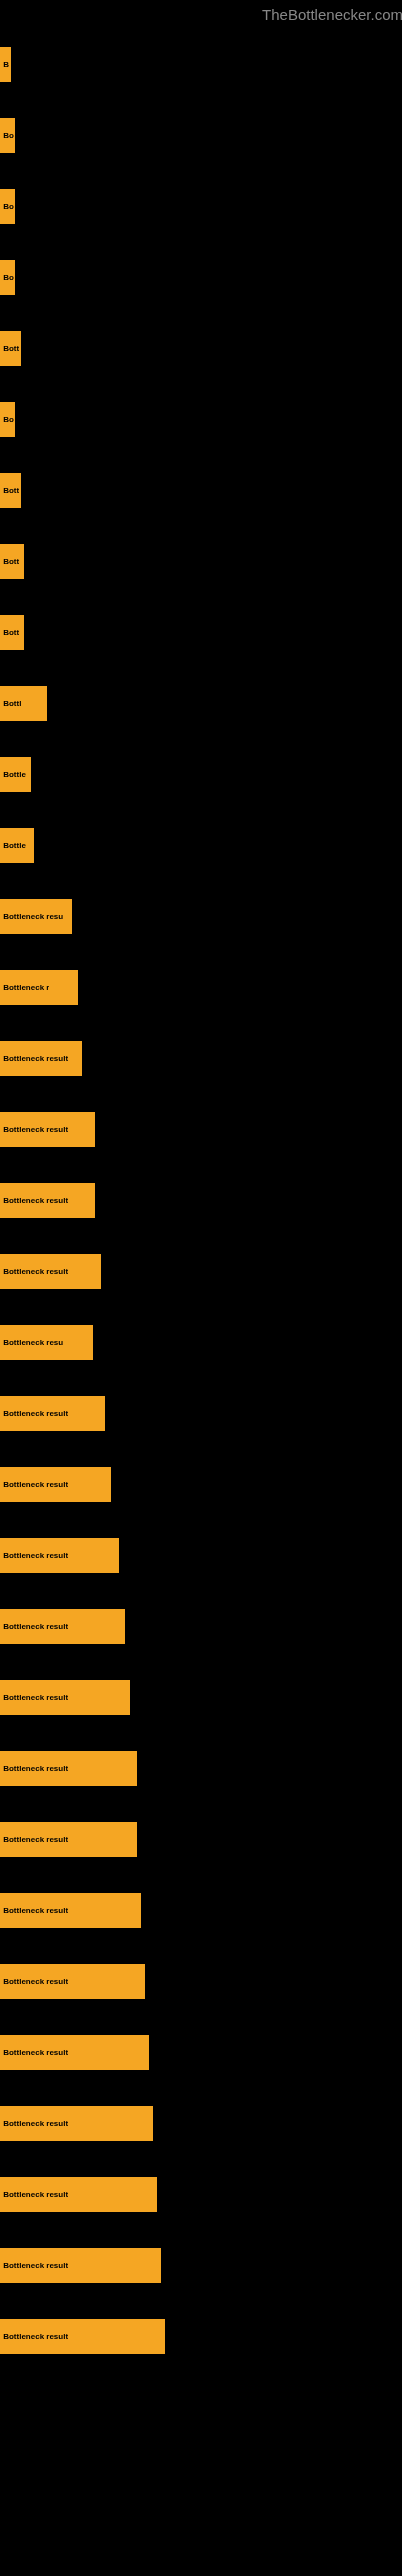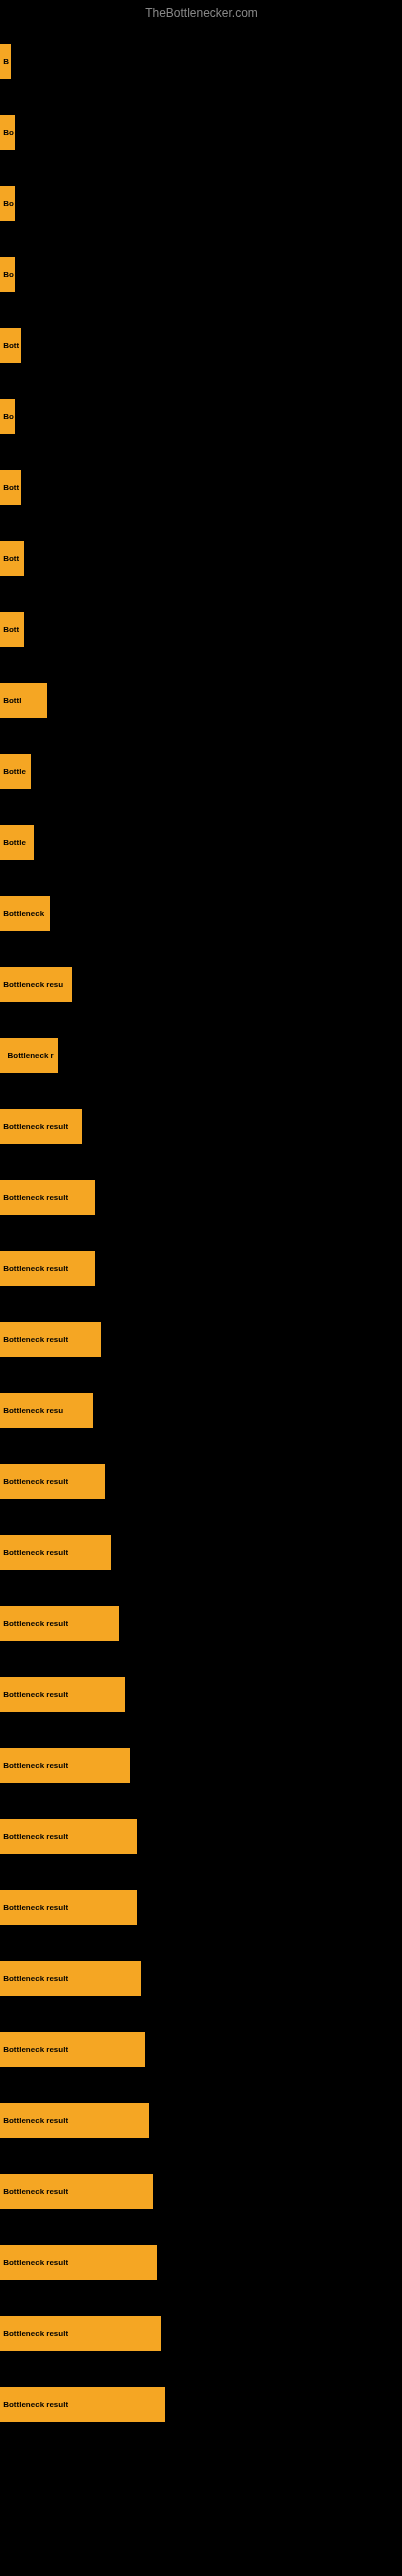--- a/index.html
+++ b/index.html
@@ -11,22 +11,22 @@
     body {
       background-color: #000000;
       width: 403px;
       min-height: 2576px;
       font-family: Arial, sans-serif;
       position: relative;
     }
 
     .site-title {
       color: #888888;
-      font-size: 12px;
-      text-align: center;
+      font-size: 15px;
+      text-align: right;
       padding-top: 6.4px;
       padding-bottom: 6.4px;
     }
 
     .bar-container {
       display: flex;
       align-items: center;
       margin-bottom: 0px;
       height: 71px;
       position: relative;
@@ -114,31 +114,26 @@
       <div class="bar" style="width: 31px;">
         <span class="bar-label">Bottle</span>
       </div>
     </div>
     <div class="bar-container">
       <div class="bar" style="width: 34px;">
         <span class="bar-label">Bottle</span>
       </div>
     </div>
     <div class="bar-container">
-      <div class="bar" style="width: 50px;">
-        <span class="bar-label">Bottleneck</span>
-      </div>
-    </div>
-    <div class="bar-container">
       <div class="bar" style="width: 72px;">
         <span class="bar-label">Bottleneck resu</span>
       </div>
     </div>
     <div class="bar-container">
-      <div class="bar" style="width: 58px; justify-content: center;">
+      <div class="bar" style="width: 78px;">
         <span class="bar-label">Bottleneck r</span>
       </div>
     </div>
     <div class="bar-container">
       <div class="bar" style="width: 82px;">
         <span class="bar-label">Bottleneck result</span>
       </div>
     </div>
     <div class="bar-container">
       <div class="bar" style="width: 95px;">

